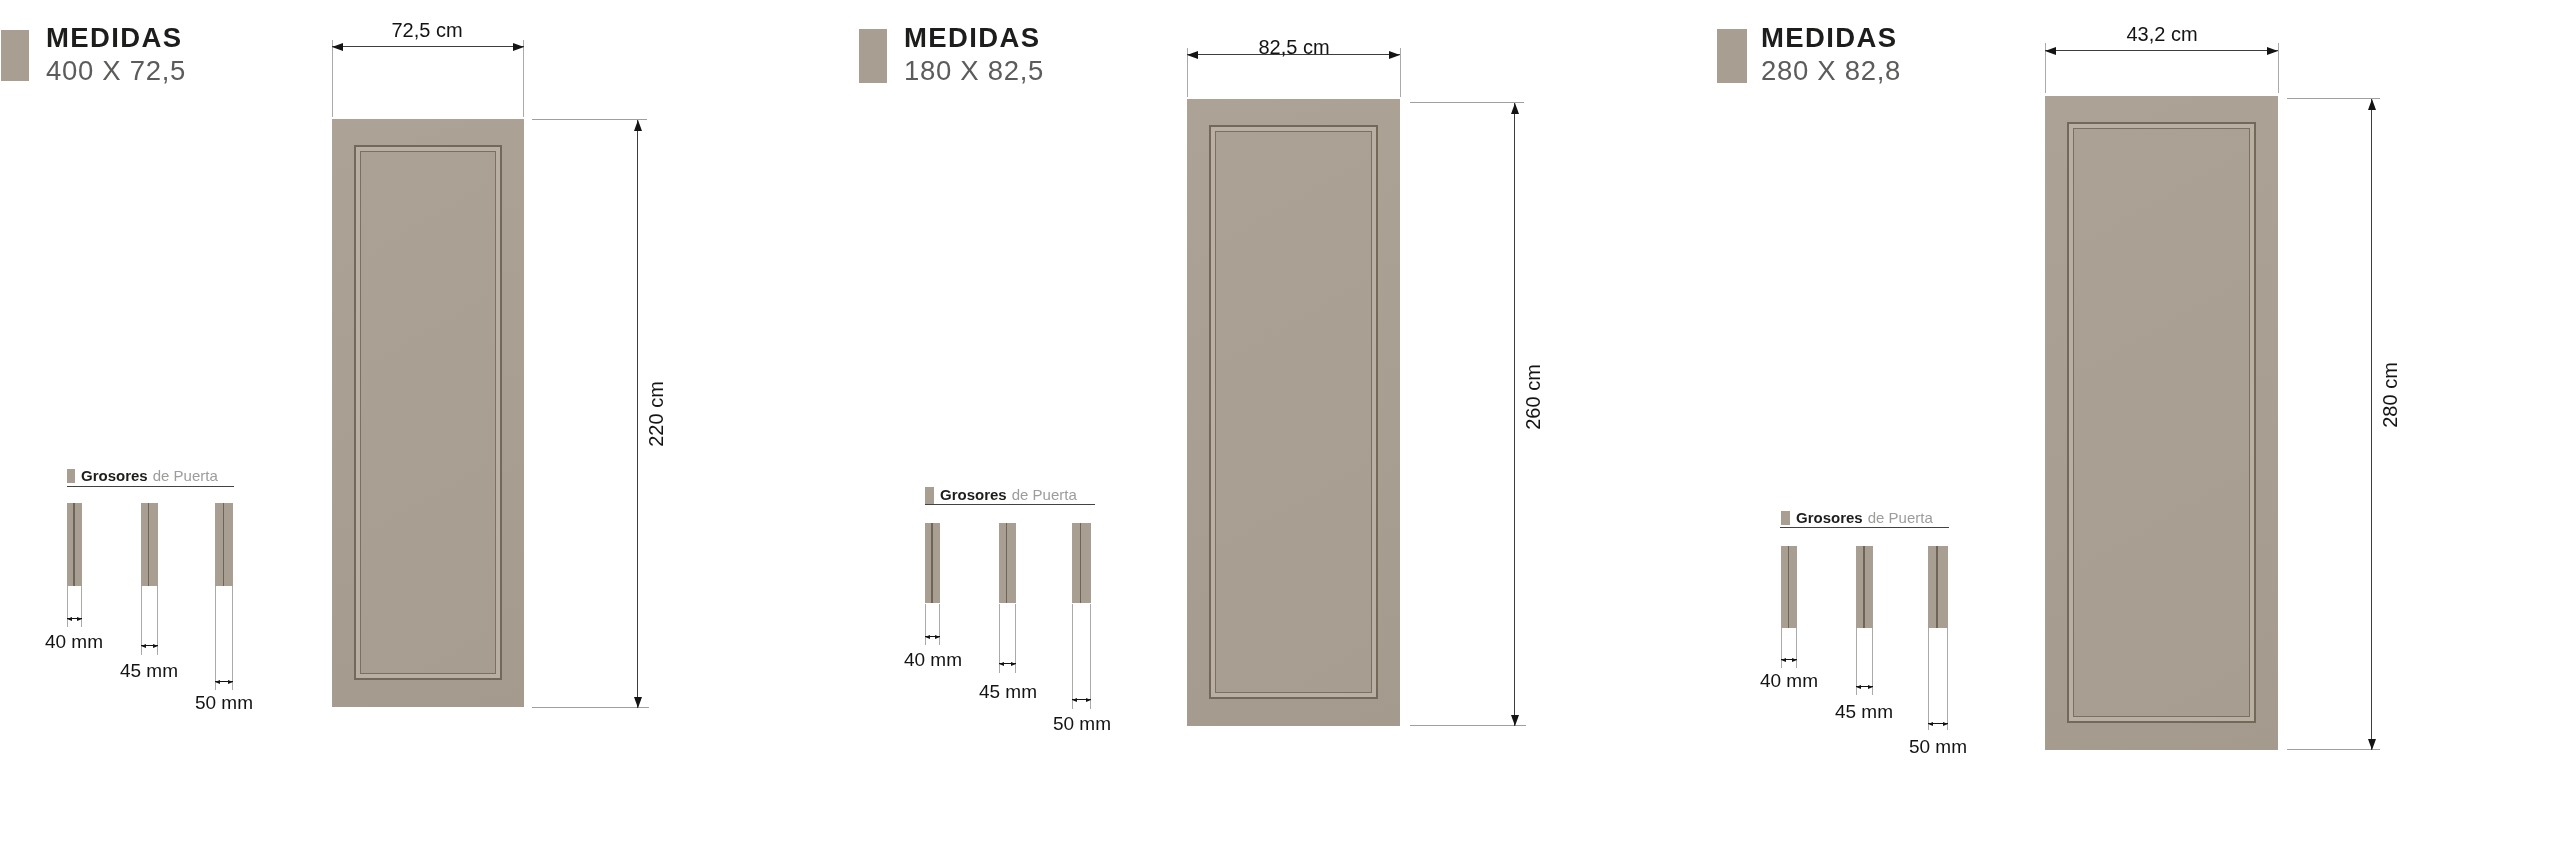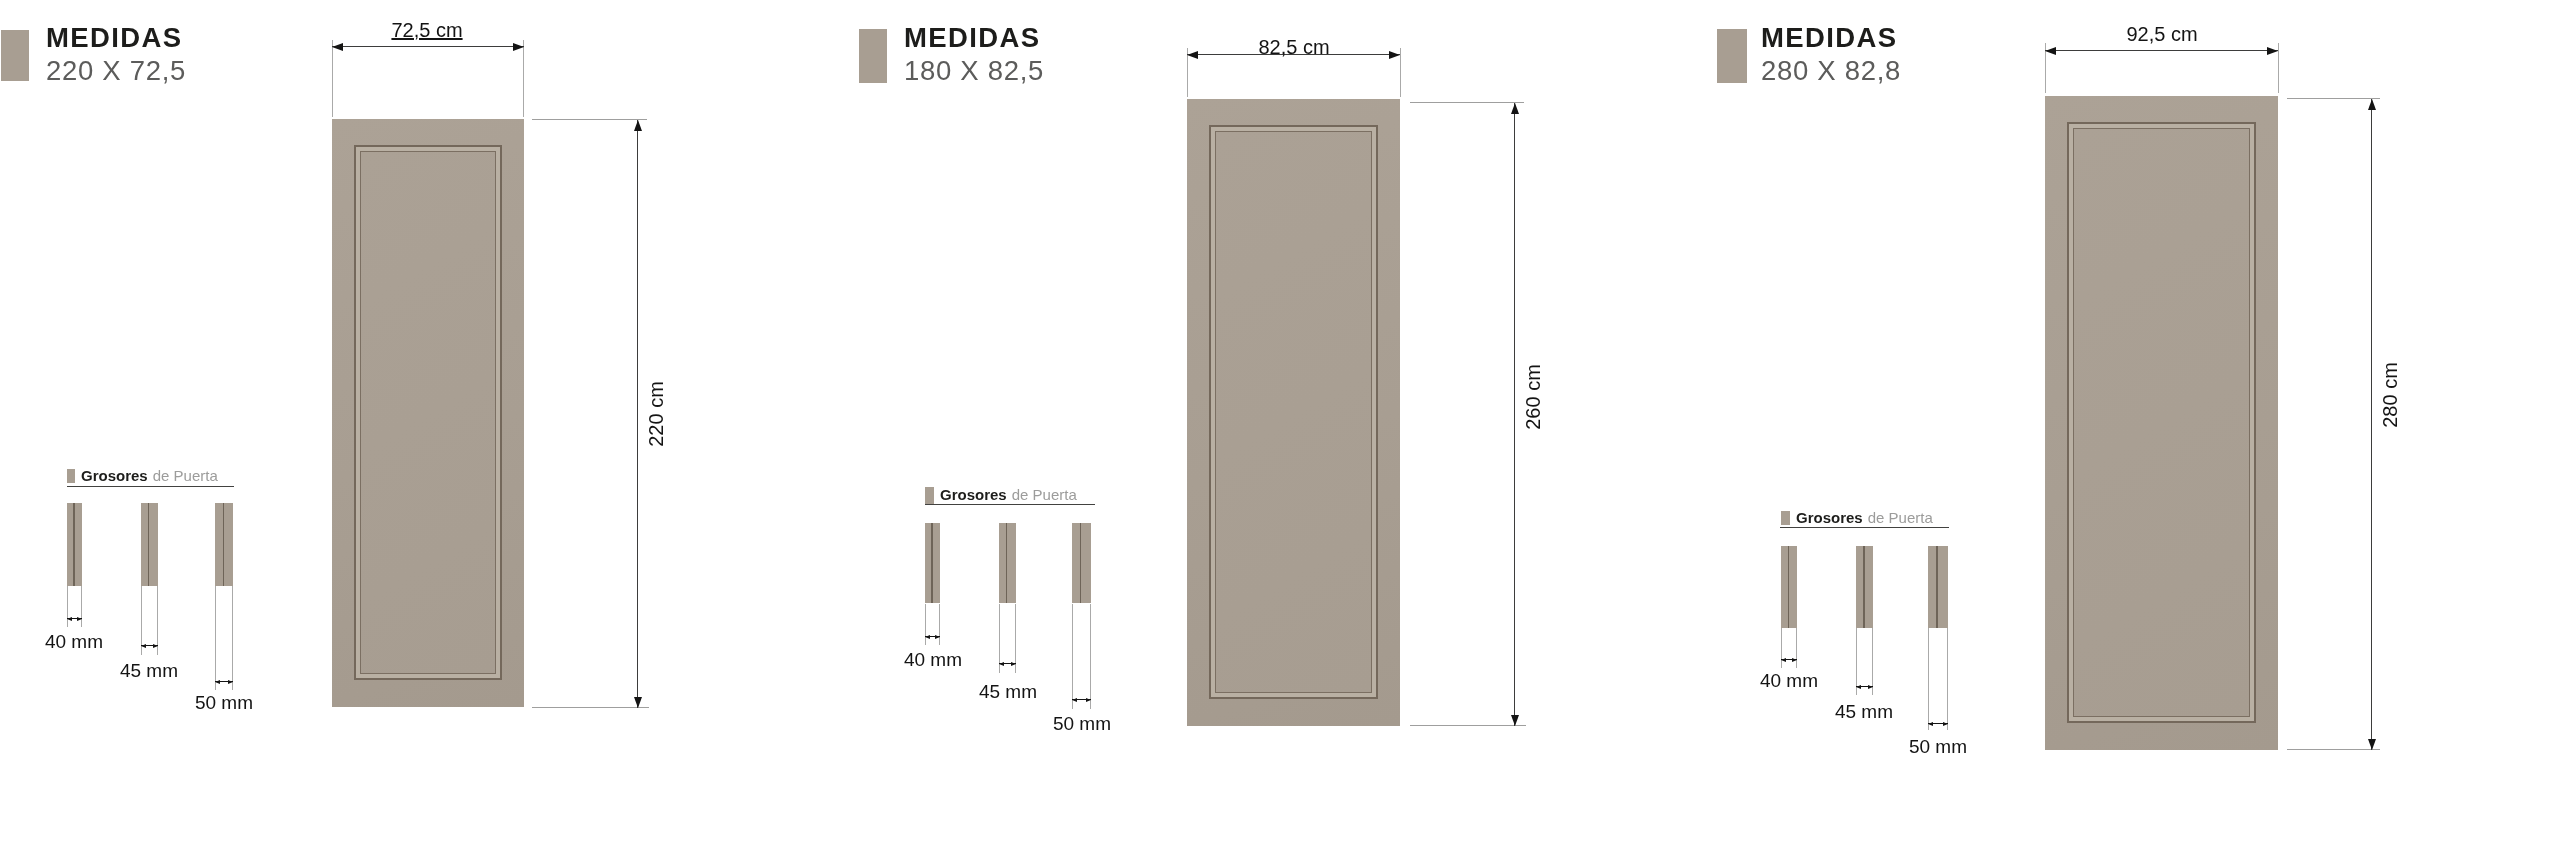--- a/index.html
+++ b/index.html
@@ -56,31 +56,31 @@
 </style>
 </head>
 <body>
 
 <div class="canvas">
 
   <div class="panel" style="left:0px;">
     <div class="swatch-lg" style="left:1.4px;top:30px;width:27.5px;height:51px;"></div>
     <div class="title-block" style="left:46px;top:22px;">
       <div class="panel-title">MEDIDAS</div>
-      <div class="panel-size">220 X 72,5</div>
+      <div class="panel-size">400 X 72,5</div>
     </div>
 
     <div class="door" style="left:332px;top:119px;width:192px;height:588px;">
       <div class="moulding"></div>
     </div>
 
     <div class="ext" style="left:332px;top:40px;height:77px;"></div>
     <div class="ext" style="left:523px;top:40px;height:77px;"></div>
     <div class="dimline-h" style="left:332px;top:46px;width:192px;"></div>
-    <div class="dim-label" style="left:427px;top:19px;text-decoration:underline;">72,5 cm</div>
+    <div class="dim-label" style="left:427px;top:19px;">72,5 cm</div>
 
     <div class="connector" style="left:532px;top:119px;width:115px;"></div>
     <div class="connector" style="left:532px;top:707px;width:117px;"></div>
     <div class="dimline-v" style="left:637px;top:120px;height:588px;"></div>
     <div class="dim-label-v" style="left:656px;top:414px;">220 cm</div>
 
     <div class="swatch-sm" style="left:67px;top:469px;width:8px;height:13.8px;"></div>
     <div class="gro-title" style="left:81px;top:466px;">
       <span class="gro-bold">Grosores</span><span class="gro-light">de Puerta</span>
     </div>
@@ -158,21 +158,21 @@
       <div class="panel-size">280 X 82,8</div>
     </div>
 
     <div class="door" style="left:329px;top:96px;width:233px;height:654px;">
       <div class="moulding"></div>
     </div>
 
     <div class="ext" style="left:329px;top:43px;height:50px;"></div>
     <div class="ext" style="left:562px;top:43px;height:50px;"></div>
     <div class="dimline-h" style="left:329px;top:50px;width:233px;"></div>
-    <div class="dim-label" style="left:446px;top:23px;">92,5 cm</div>
+    <div class="dim-label" style="left:446px;top:23px;">43,2 cm</div>
 
     <div class="connector" style="left:571px;top:98px;width:93px;"></div>
     <div class="connector" style="left:571px;top:749px;width:93px;"></div>
     <div class="dimline-v" style="left:655px;top:99px;height:651px;"></div>
     <div class="dim-label-v" style="left:674px;top:395px;">280 cm</div>
 
     <div class="swatch-sm" style="left:65px;top:511px;width:8.7px;height:13.8px;"></div>
     <div class="gro-title" style="left:80px;top:508px;">
       <span class="gro-bold">Grosores</span><span class="gro-light">de Puerta</span>
     </div>

